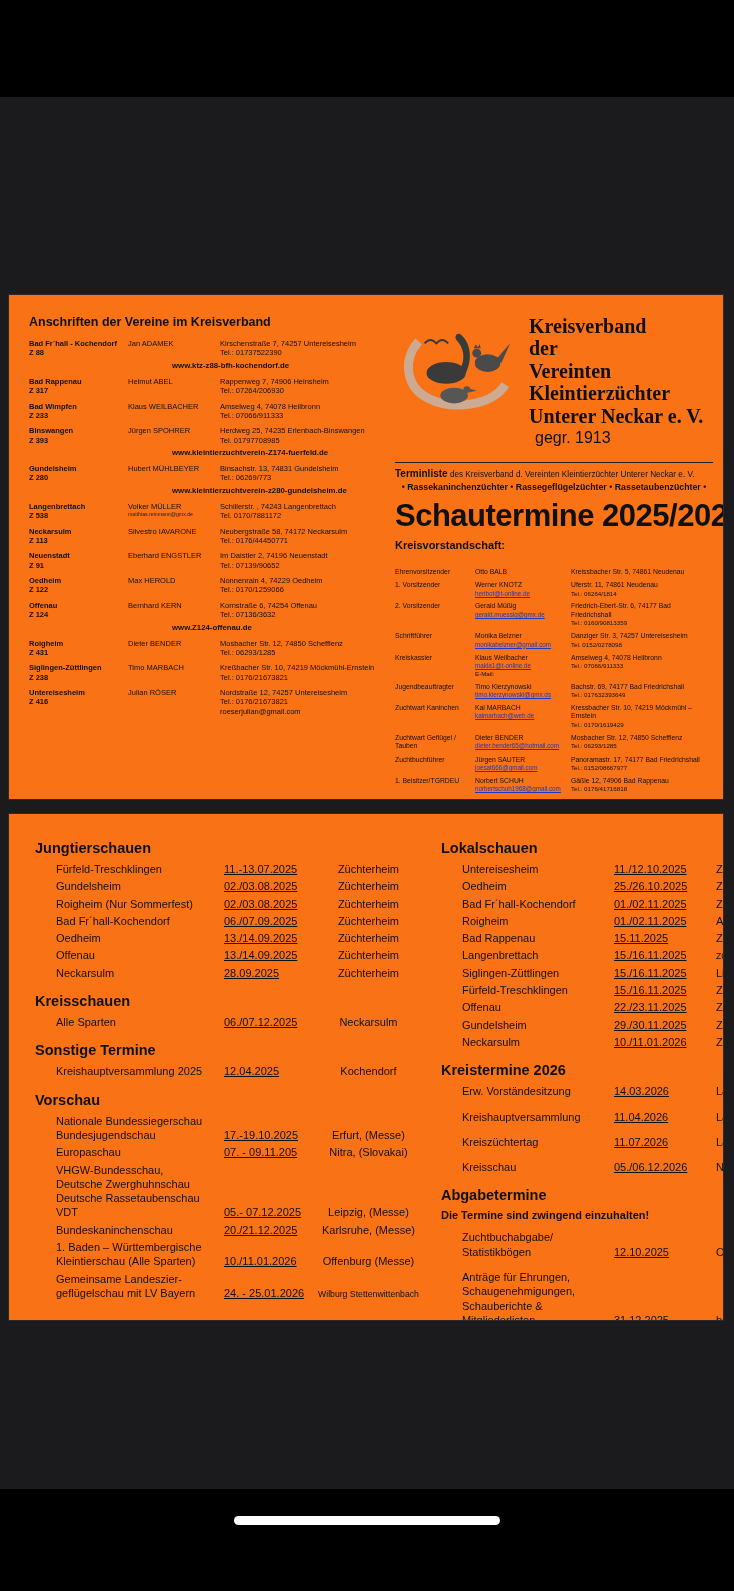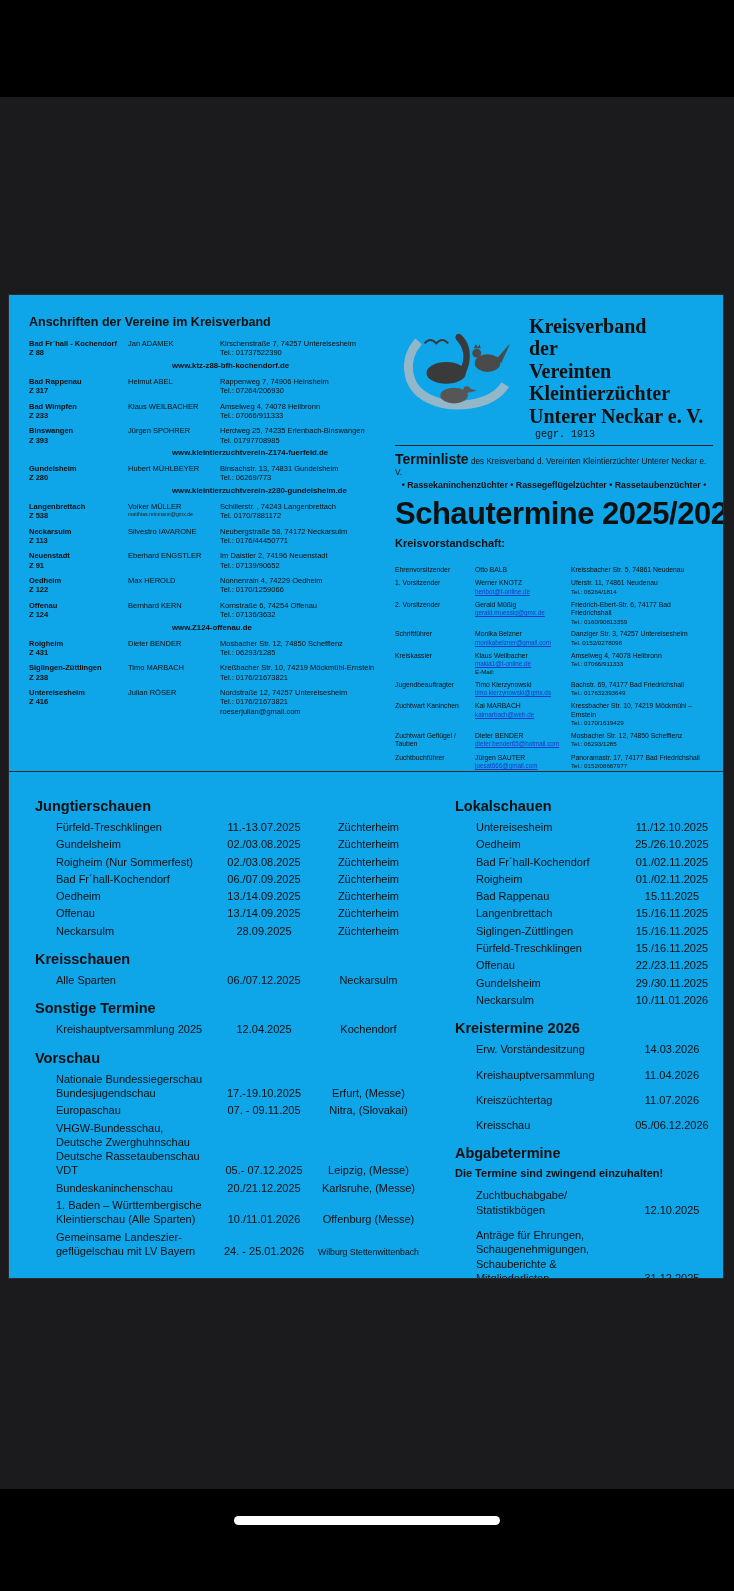--- a/index.html
+++ b/index.html
@@ -1,59 +1,59 @@
 <!DOCTYPE html>
 <html><head>
 <meta charset="utf-8">
 <style>
   *{margin:0;padding:0;box-sizing:border-box;}
   html,body{background:#000;}
   body{font-family:"Liberation Sans",sans-serif;color:#111;}
   .screen{position:relative;width:734px;height:1591px;margin:0 auto;background:#000;overflow:hidden;}
   .band{position:absolute;left:0;top:97px;width:734px;height:1392px;background:#1b1b1d;}
-  .page{position:absolute;left:9px;width:714px;background:#0ea5e9;color:#101010;overflow:hidden;box-shadow:0 0 0 1px #2a2a2a;}
+  .page{position:absolute;left:9px;width:714px;background:#f97316;color:#101010;overflow:hidden;box-shadow:0 0 0 1px #2a2a2a;}
   .page1{top:295px;height:504px;padding:20px 10px 8px 20px;display:flex;gap:10px;}
-  .page2{top:772px;height:506px;padding:26px 16px 10px 26px;display:flex;gap:36px;}
+  .page2{top:814px;height:506px;padding:26px 16px 10px 26px;display:flex;gap:22px;}
 
   
   .p1-left{flex:0 0 356px;}
   .p1-heading{font-size:12.5px;font-weight:bold;margin-bottom:10px;}
   .club-row{display:grid;grid-template-columns:95px 88px 1fr;column-gap:4px;font-size:7.5px;line-height:1.25;margin-bottom:6px;}
   .club-name,.club-code{font-weight:bold;}
   .club-note{font-size:5.2px;color:#222;word-break:break-all;}
   .club-web{font-weight:bold;font-size:7.8px;margin:-3px 0 7px 99px;padding-left:44px;}
 
   
   .p1-right{flex:1;min-width:0;}
-  .org-block{border-bottom:1.5px solid #222;padding-bottom:3px;}
+  .org-block{border-bottom:1.5px solid #222;padding-bottom:13px;}
   .org-header{display:flex;gap:6px;align-items:flex-start;}
   .org-logo{flex:0 0 128px;}
   .org-title div{font-family:"Liberation Serif",serif;font-weight:bold;font-size:20px;line-height:1.12;white-space:nowrap;}
-  .founded{font-family:Liberation Mono, monospace;font-size:10px;margin:2px 0 2px 140px;}
+  .founded{font-family:Liberation Sans, sans-serif;font-size:16px;margin:2px 0 2px 140px;}
   .terminliste{font-size:8.2px;margin-top:4px;line-height:1.3;}
-  .terminliste b{font-size:14px;}
+  .terminliste b{font-size:10px;}
   .terminliste2{font-size:8.8px;font-weight:bold;margin-top:1px;text-align:center;}
   .schautermine{font-size:31px;font-weight:800;text-align:right;margin:6px 0 5px;letter-spacing:-0.5px;white-space:nowrap;}
   .board-heading{font-size:11px;font-weight:bold;margin-bottom:17px;}
   .board-row{display:grid;grid-template-columns:76px 92px 1fr;column-gap:4px;font-size:6.8px;line-height:1.25;margin-bottom:5px;}
   .email-link{color:#1a39c4;text-decoration:underline;font-size:6.3px;word-break:break-all;}
   .board-tel,.board-extra{font-size:6.2px;}
 
   
   .p2-left{flex:0 0 336px;}
   .p2-right{flex:1;min-width:0;}
   .sec-title{font-size:14.5px;font-weight:bold;margin:13px 0 6px;}
   .sections > .sec-title:first-child{margin-top:0;}
   .sec-note{font-size:11px;font-weight:bold;margin-bottom:9px;}
   .sched-row{display:grid;align-items:end;font-size:11px;line-height:1.3;margin-bottom:3px;padding-left:21px;}
   .p2-left .sched-row{grid-template-columns:168px 80px 1fr;}
   .p2-right .sched-row{grid-template-columns:152px 88px 1fr;}
   .sched-row.roomy{margin-bottom:11px;}
   .c-label{white-space:pre-line;}
-  .c-date{text-align:center;white-space:nowrap;}
+  .c-date{text-align:left;white-space:nowrap;text-decoration:underline;}
   .c-loc{padding-left:14px;white-space:nowrap;text-align:center;}
   .c-loc.small{font-size:8.7px;}
 
   .home-indicator{position:absolute;left:50%;bottom:66px;transform:translateX(-50%);width:266px;height:9px;border-radius:5px;background:#ffffff;}
 </style>
 </head>
 <body>
 
 <div class="screen">
   <div class="band"></div>

